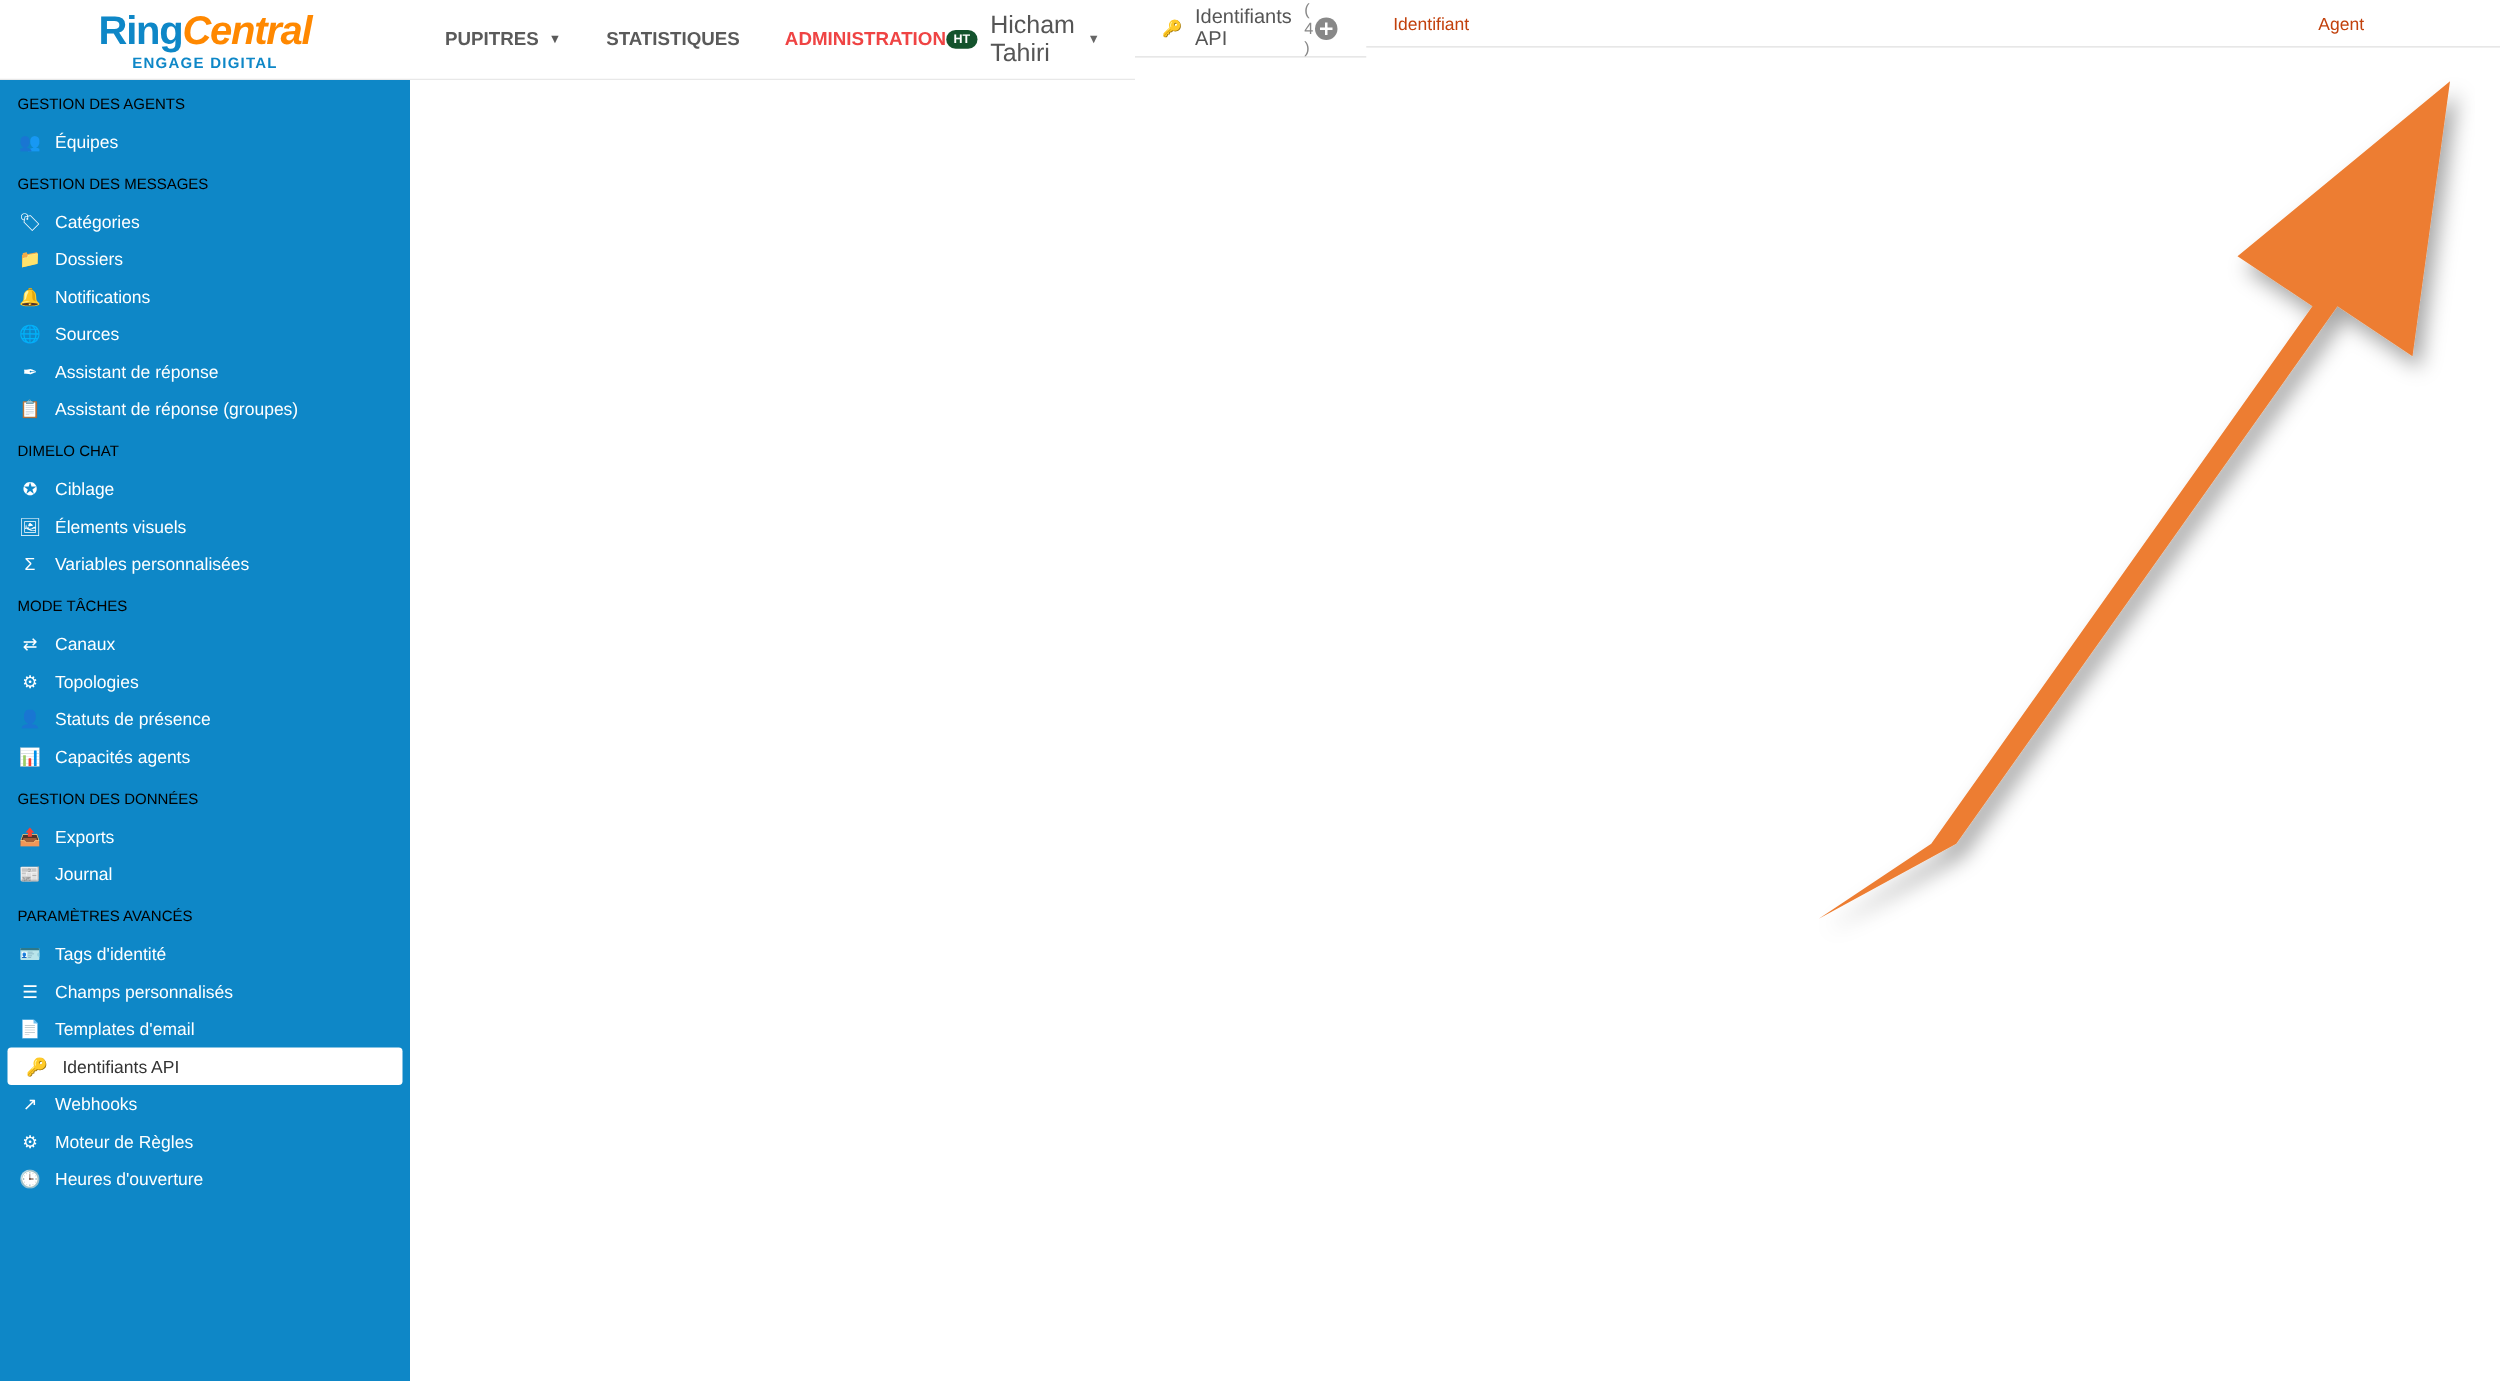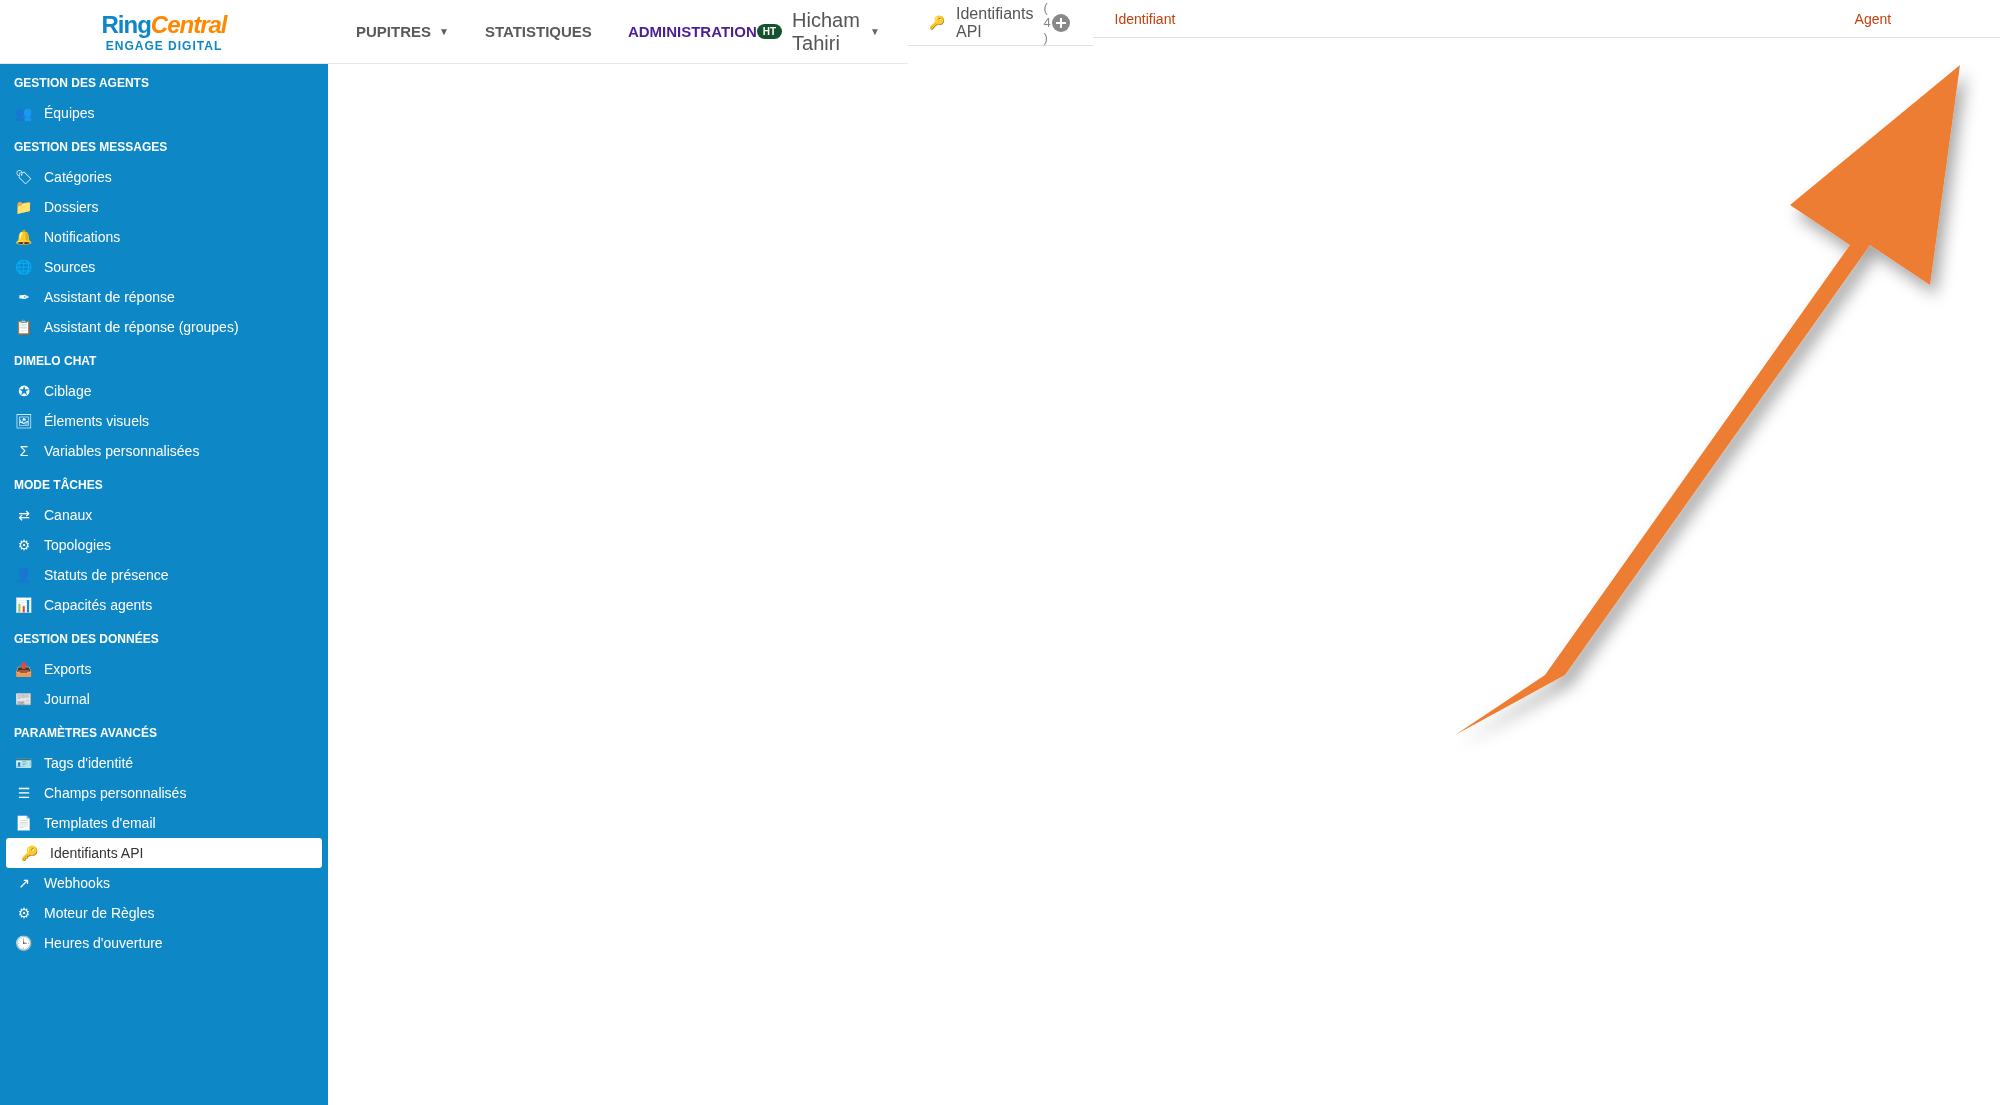--- a/index.html
+++ b/index.html
@@ -2,35 +2,35 @@
 <html><head>
 <meta charset="utf-8">
 <style>
 * { margin:0; padding:0; box-sizing:border-box; }
 body { font-family: Arial, Helvetica, sans-serif; font-size:13px; color:#333; background:#fff; width:2000px; height:1105px; overflow:hidden; position:relative; }
 .app { display:flex; width:100%; height:100%; }
 
 
 .sidebar { width:328px; background:#0e87c7; color:#fff; display:flex; flex-direction:column; flex-shrink:0; height:100%; overflow-y:auto; }
 .logo-row { background:#fff; height:64px; display:flex; flex-direction:column; align-items:center; justify-content:center; border-bottom:1px solid #e8e8e8;}
-.logo-text { font-size:24px; font-weight:bold; letter-spacing:-1px; }
+.logo-text { font-size:32px; font-weight:bold; letter-spacing:-1px; }
 .logo-text .ring { color:#0e87c7; }
 .logo-text .central { color:#ff8800; font-style:italic;}
 .logo-sub { color:#0e87c7; font-size:12px; font-weight:bold; letter-spacing:1px; }
-.section-title { font-size:12px; font-weight:bold; padding:12px 14px 8px 14px; color:#ffffff; }
+.section-title { font-size:12px; font-weight:normal; padding:12px 14px 8px 14px; color:#000000; }
 .nav-item { display:flex; align-items:center; gap:10px; padding:7px 14px; cursor:pointer; color:#fff; font-size:14px; }
 .nav-item.active { background:#fff; color:#333; margin:0 6px; border-radius:3px; }
 .nav-item .icon { width:20px; display:inline-flex; align-items:center; justify-content:center; }
 
 
 .main { flex:1; display:flex; flex-direction:row; height:100%; }
 .topbar { height:64px; display:flex; align-items:center; padding:0 28px; border-bottom:1px solid #e8e8e8; justify-content:space-between;}
 .topnav { display:flex; gap:36px; align-items:center; }
 .topnav-item { font-size:15px; font-weight:600; color:#5a5a5a; cursor:pointer; display:flex; align-items:center; gap:8px;}
-.topnav-item.active { color:#4c1d95; }
+.topnav-item.active { color:#ef4444; }
 .topnav-caret { font-size:10px; }
 .user-area { display:flex; align-items:center; gap:10px; cursor:pointer; }
 .user-badge { background:#14532d; color:#fff; font-size:10px; font-weight:bold; border-radius:9px; padding:2px 6px; }
 .user-name { font-size:20px; color:#555; }
 .user-caret { font-size:10px; color:#666; }
 
 
 .subheader { height:46px; display:flex; align-items:center; padding:0 22px; border-bottom:1px solid #e0e0e0; justify-content:space-between;}
 .subheader-left { display:flex; align-items:center; gap:10px; }
 .subheader-title { font-size:16px; color:#555; }

